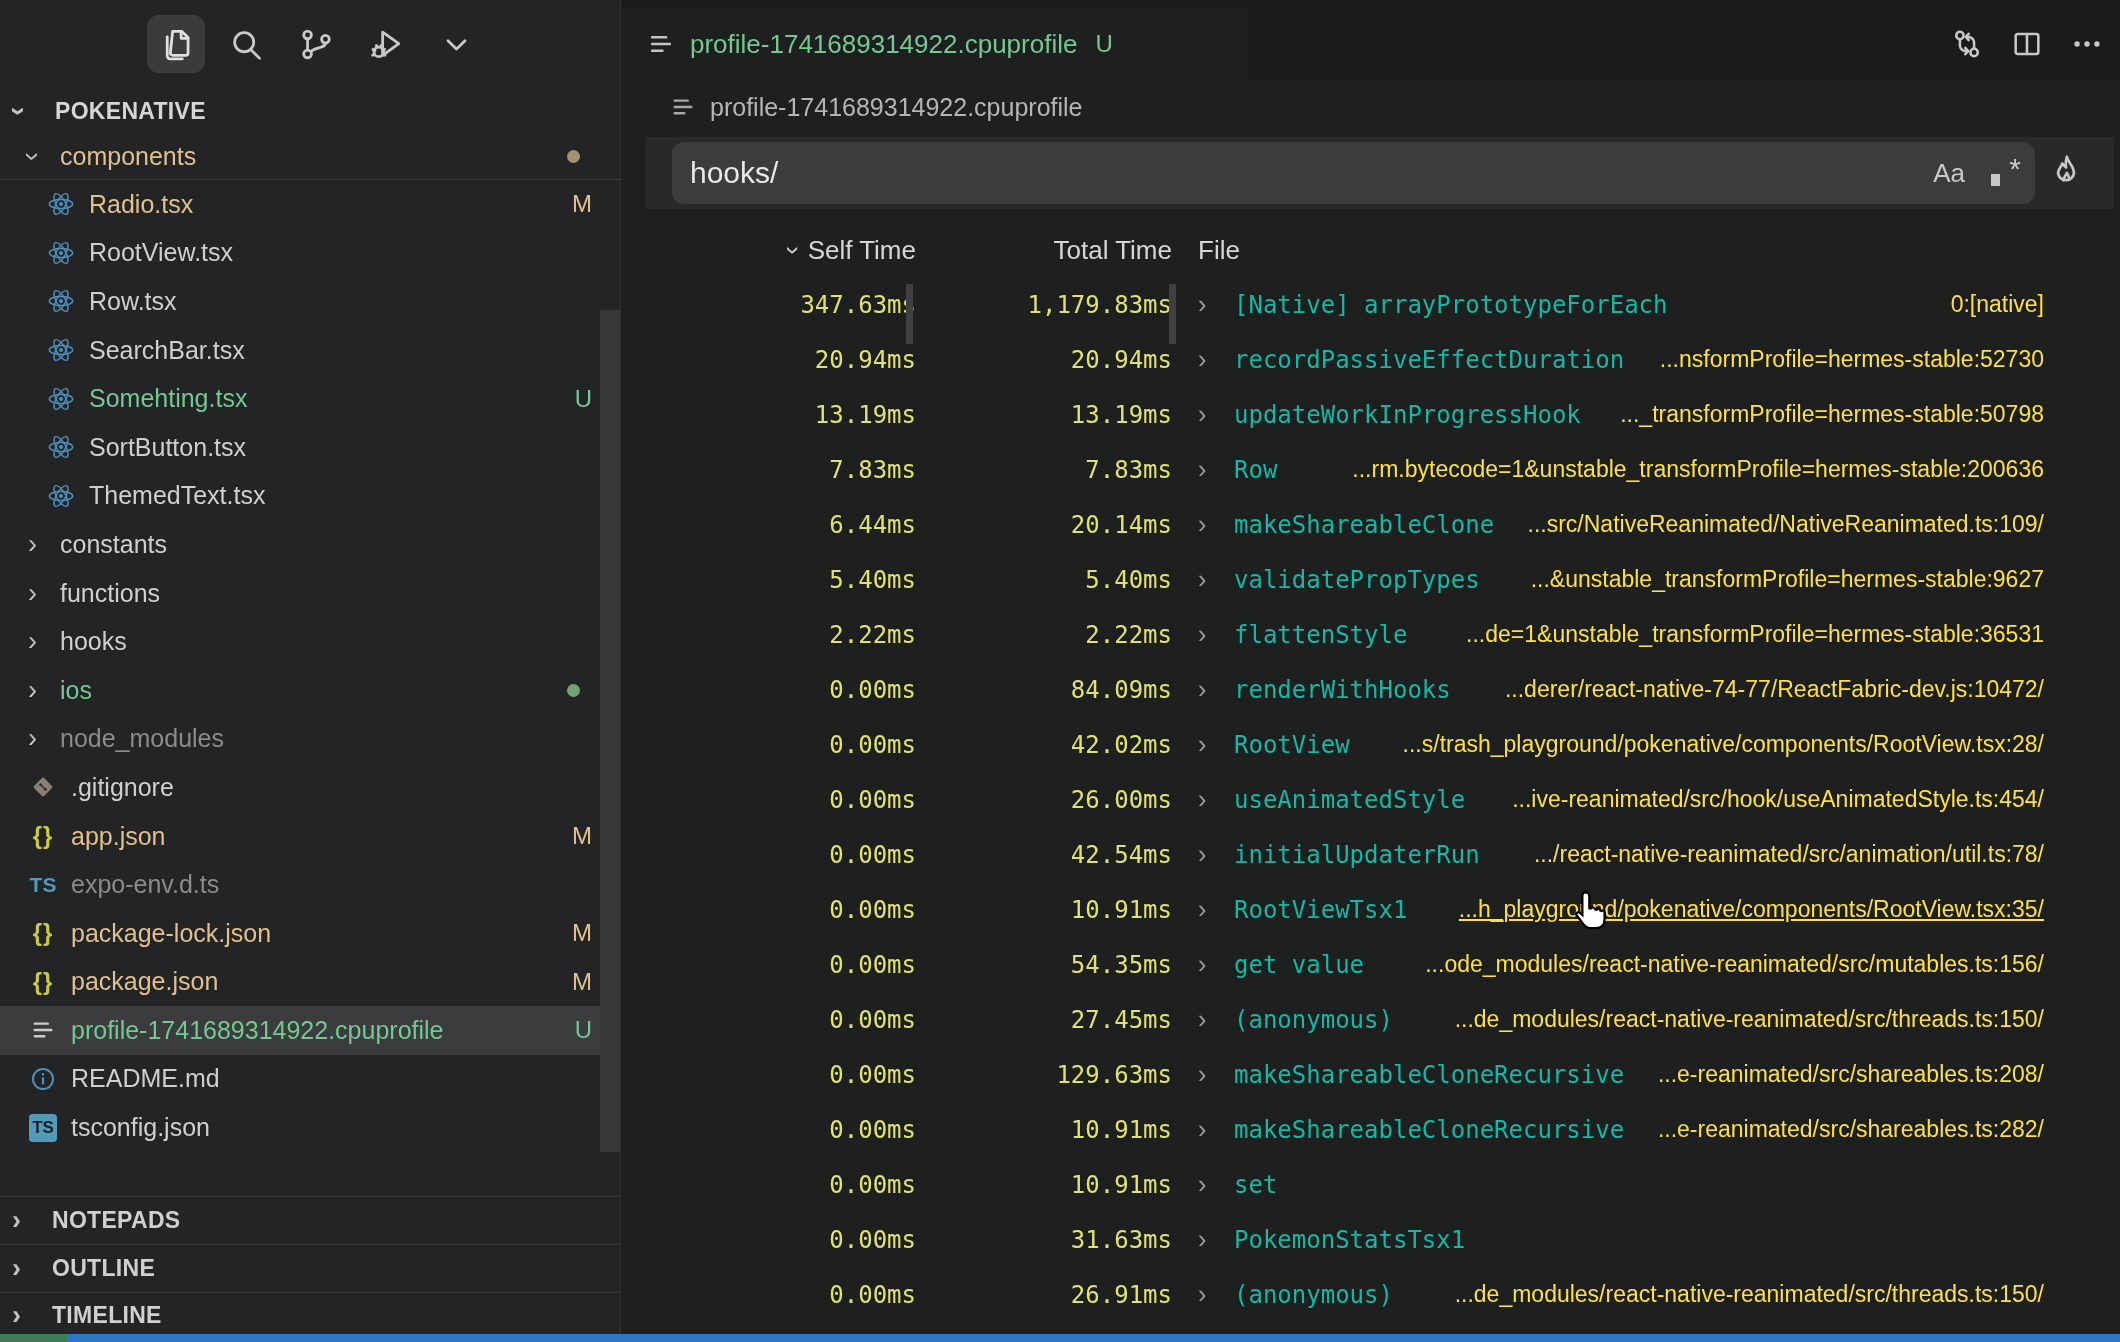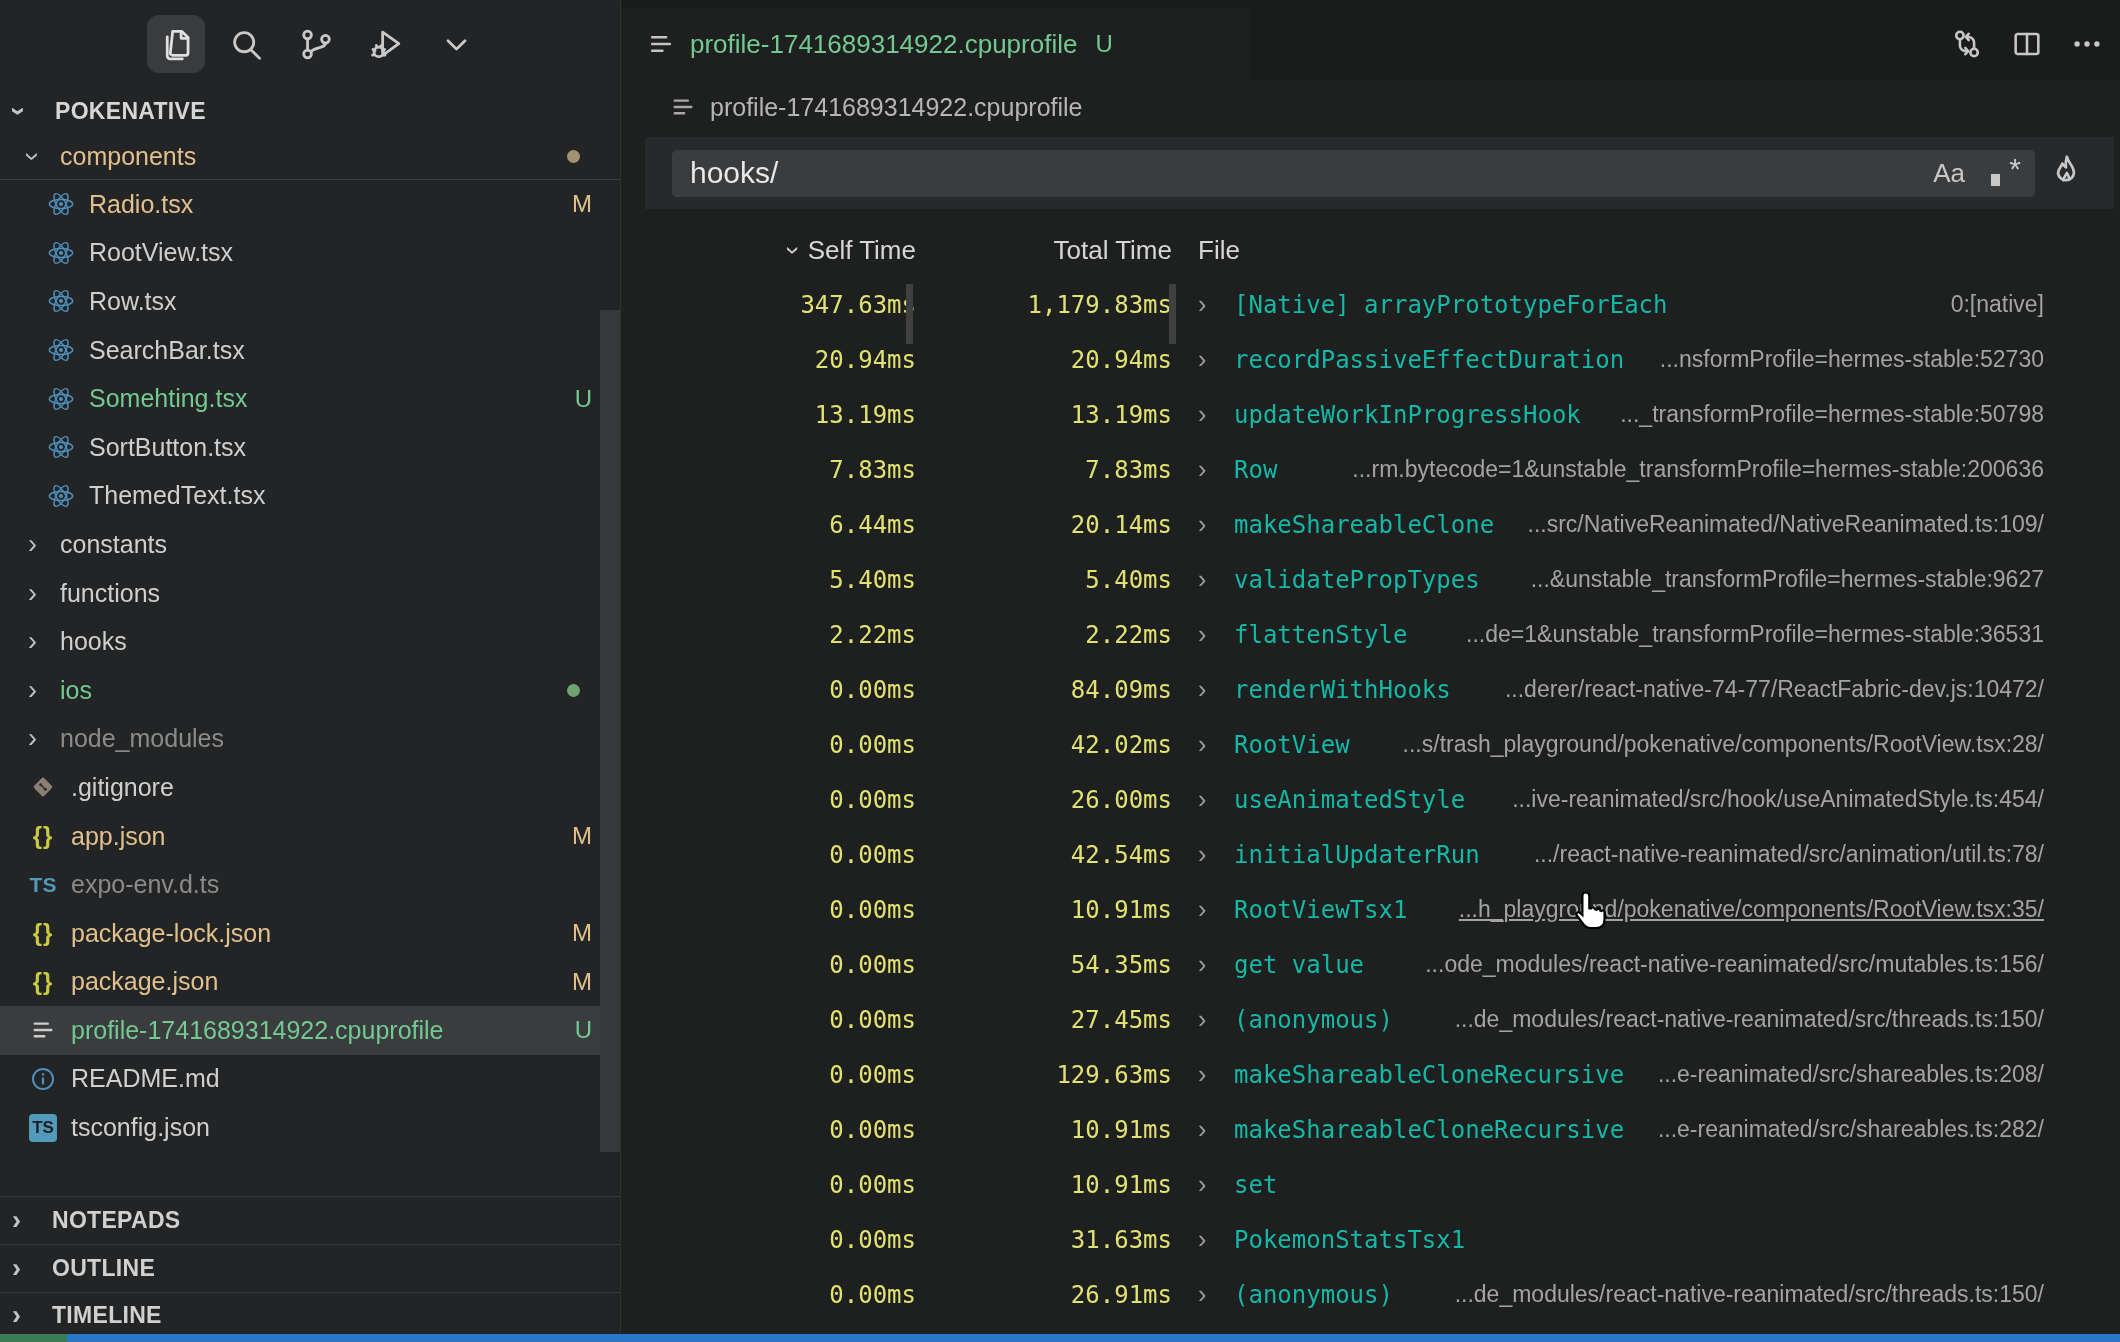--- a/index.html
+++ b/index.html
@@ -50,40 +50,40 @@
   .tab-label{ font-size:26px; color:#73c991; margin-left:14px; white-space:nowrap; }
   .tab-badge{ font-size:24px; color:#73c991; margin-left:18px; }
   .tab-actions{ margin-left:auto; display:flex; align-items:center; gap:22px; padding-right:14px; }
   .eact{ width:38px; height:38px; display:flex; align-items:center; justify-content:center; color:#c8c8c8; }
   .eact svg{ width:34px; height:34px; }
   .breadcrumb{ height:54px; display:flex; align-items:center; padding-left:47px; gap:13px;
     color:#b5b5b5; font-size:25px; }
   .breadcrumb .licon{ width:28px; height:28px; color:#a8a8a8; }
   .filter-wrap{ margin:3px 6px 0 23px; height:72px; background:#28292a; display:flex; align-items:center;
     padding:0 30px 0 27px; gap:13px; }
-  .filter-input{ flex:1; height:47px; background:#3b3c3d; border-radius:5px; display:flex; align-items:center;
+  .filter-input{ flex:1; height:62px; background:#3b3c3d; border-radius:12px; display:flex; align-items:center;
     padding:0 14px 0 18px; }
   .filter-value{ flex:1; font-size:30px; color:#e8e8e8; }
   .aa{ font-size:26px; color:#c8c8c8; margin-right:24px; }
   .rx{ position:relative; width:32px; height:34px; color:#c8c8c8; }
   .rx .sq{ position:absolute; left:2px; bottom:4px; width:9px; height:12px; background:#c8c8c8; }
   .rx .st{ position:absolute; right:0; top:-4px; font-size:30px; }
   .flame{ width:36px; height:40px; color:#c8c8c8; flex:none; }
   
   .thead{ margin-top:14px; height:54px; display:flex; align-items:center; font-size:26px; color:#d6d6d6; }
   .c-self{ width:294px; text-align:right; flex:none; }
   .c-total{ width:260px; text-align:right; padding-right:4px; flex:none; }
   .c-file{ flex:1; min-width:0; display:flex; align-items:center; padding-left:22px; padding-right:76px; }
   .thead .c-self{ display:flex; align-items:center; justify-content:flex-end; gap:10px; }
   .sortchev{ display:inline-block; transform:rotate(90deg); font-size:25px; color:#cfcfcf; }
   .trow{ height:55px; display:flex; align-items:center; }
   .time{ font-family:"DejaVu Sans Mono", monospace; font-size:24px; color:#e2e272; }
   .fchev{ width:24px; margin-right:12px; color:#9c9c9c; font-size:25px; flex:none; }
   .fname{ font-family:"DejaVu Sans Mono", monospace; font-size:24px; color:#14b8a6; white-space:nowrap; }
-  .fpath{ margin-left:auto; padding-left:30px; font-size:23px; color:#a3a3a3; white-space:nowrap; overflow:hidden;text-align:center; }
+  .fpath{ margin-left:auto; padding-left:30px; font-size:23px; color:#fde047; white-space:nowrap; overflow:hidden;text-align:center; }
   .fpath.hovered{ text-decoration:underline; }
   .sash{ position:absolute; width:7px; height:60px; top:284px; background:#404041; }
   
   .statusbar{ position:absolute; left:0; bottom:0; width:2120px; height:8px; display:flex; z-index:30; }
   .sb-left{ width:67px; height:100%; }
   .sb-main{ flex:1; height:100%; }
   .cursor{ position:absolute; z-index:40; pointer-events:none; }
 </style>
 </head>
 <body>

